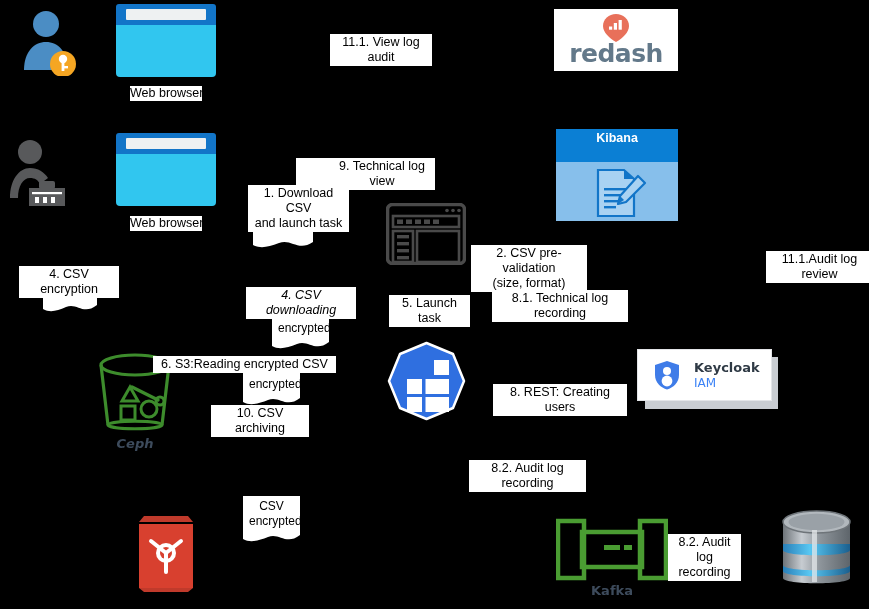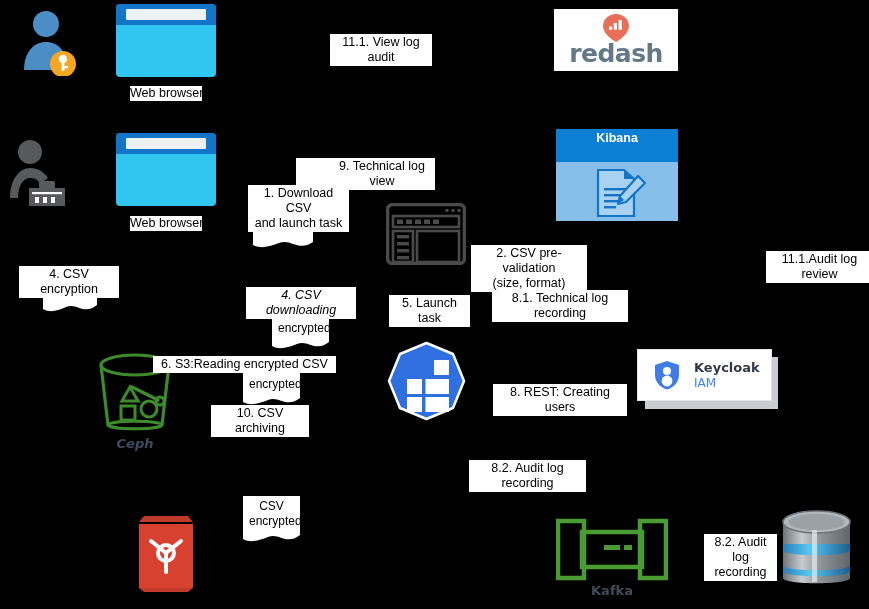--- a/index.html
+++ b/index.html
@@ -410,16 +410,16 @@
 
   <div class="flow-label abs" style="left:153px; top:344px; width:179px;margin-top:12px;">6. S3:Reading encrypted CSV</div>
 
   <div class="flow-label abs" style="left:493px; top:384px; width:130px;">8. REST: Creating users</div>
 
   <div class="flow-label abs" style="left:211px; top:405px; width:94px;">10. CSV archiving</div>
 
 
   <div class="flow-label abs" style="left:469px; top:460px; width:113px;">8.2. Audit log recording</div>
 
-  <div class="flow-label abs" style="left:704px; top:534px; width:69px;">8.2. Audit log
+  <div class="flow-label abs" style="left:668px; top:534px; width:69px;">8.2. Audit log
 recording</div>
 
 </div>
 
 </body></html>

